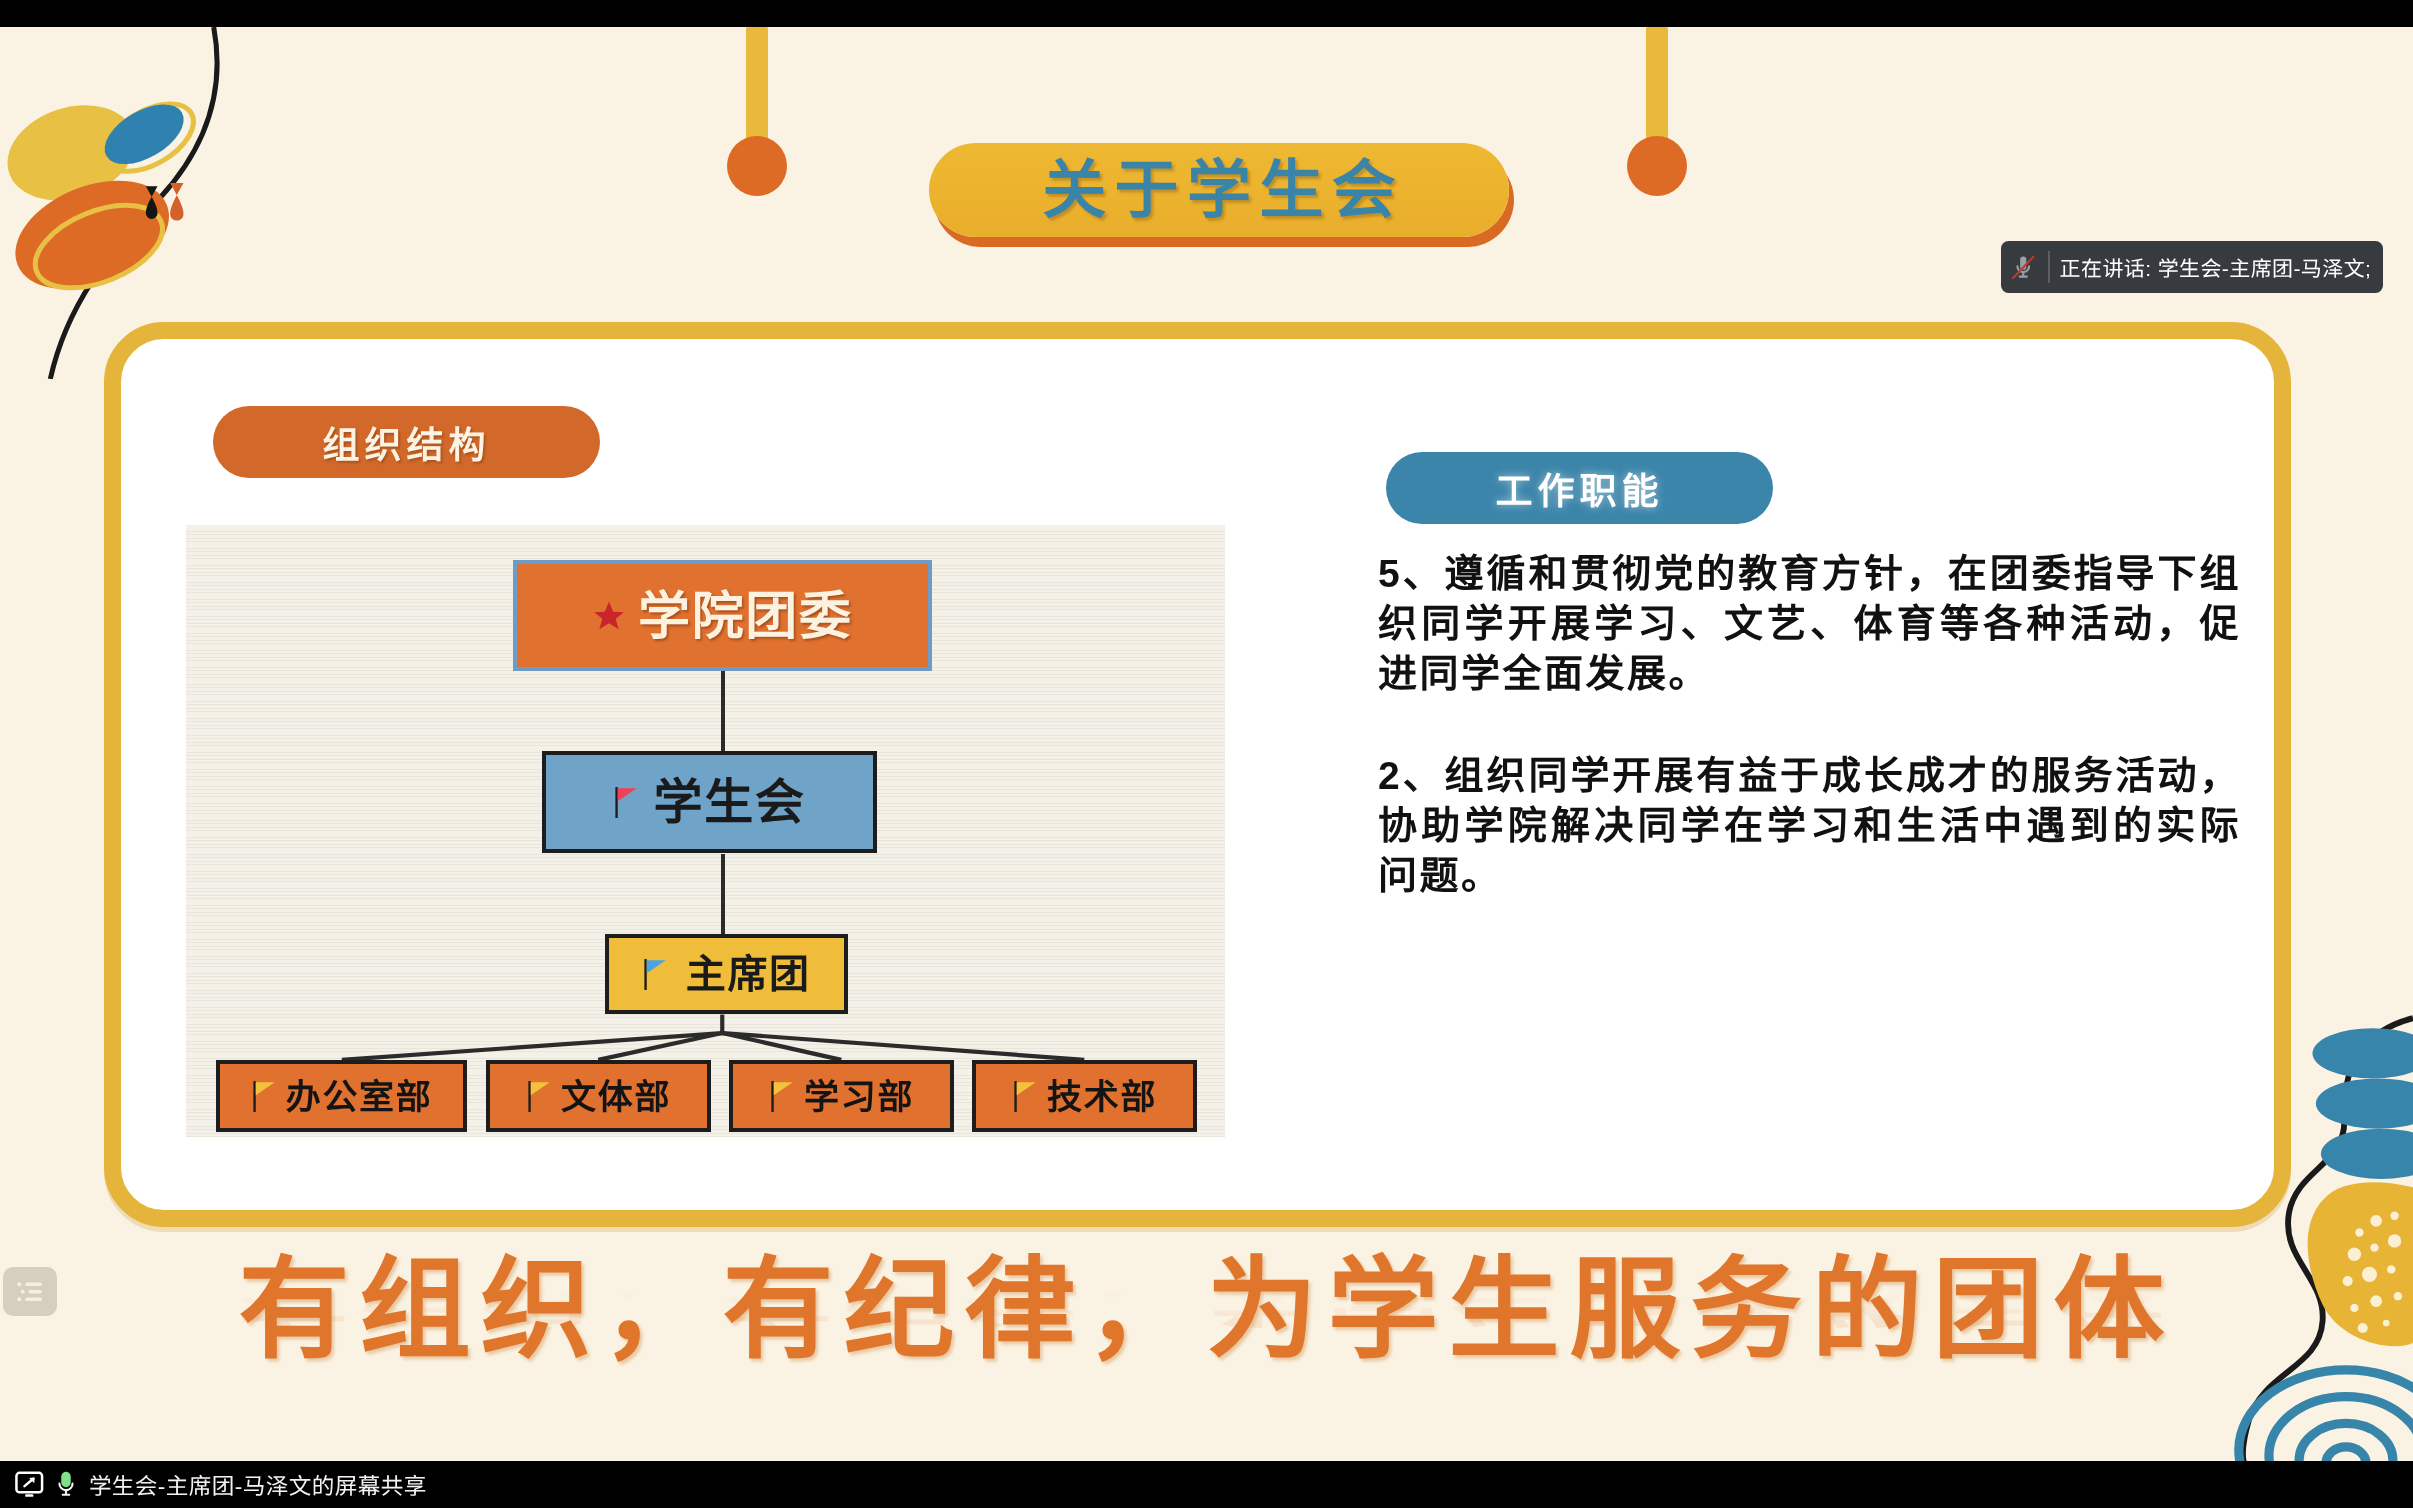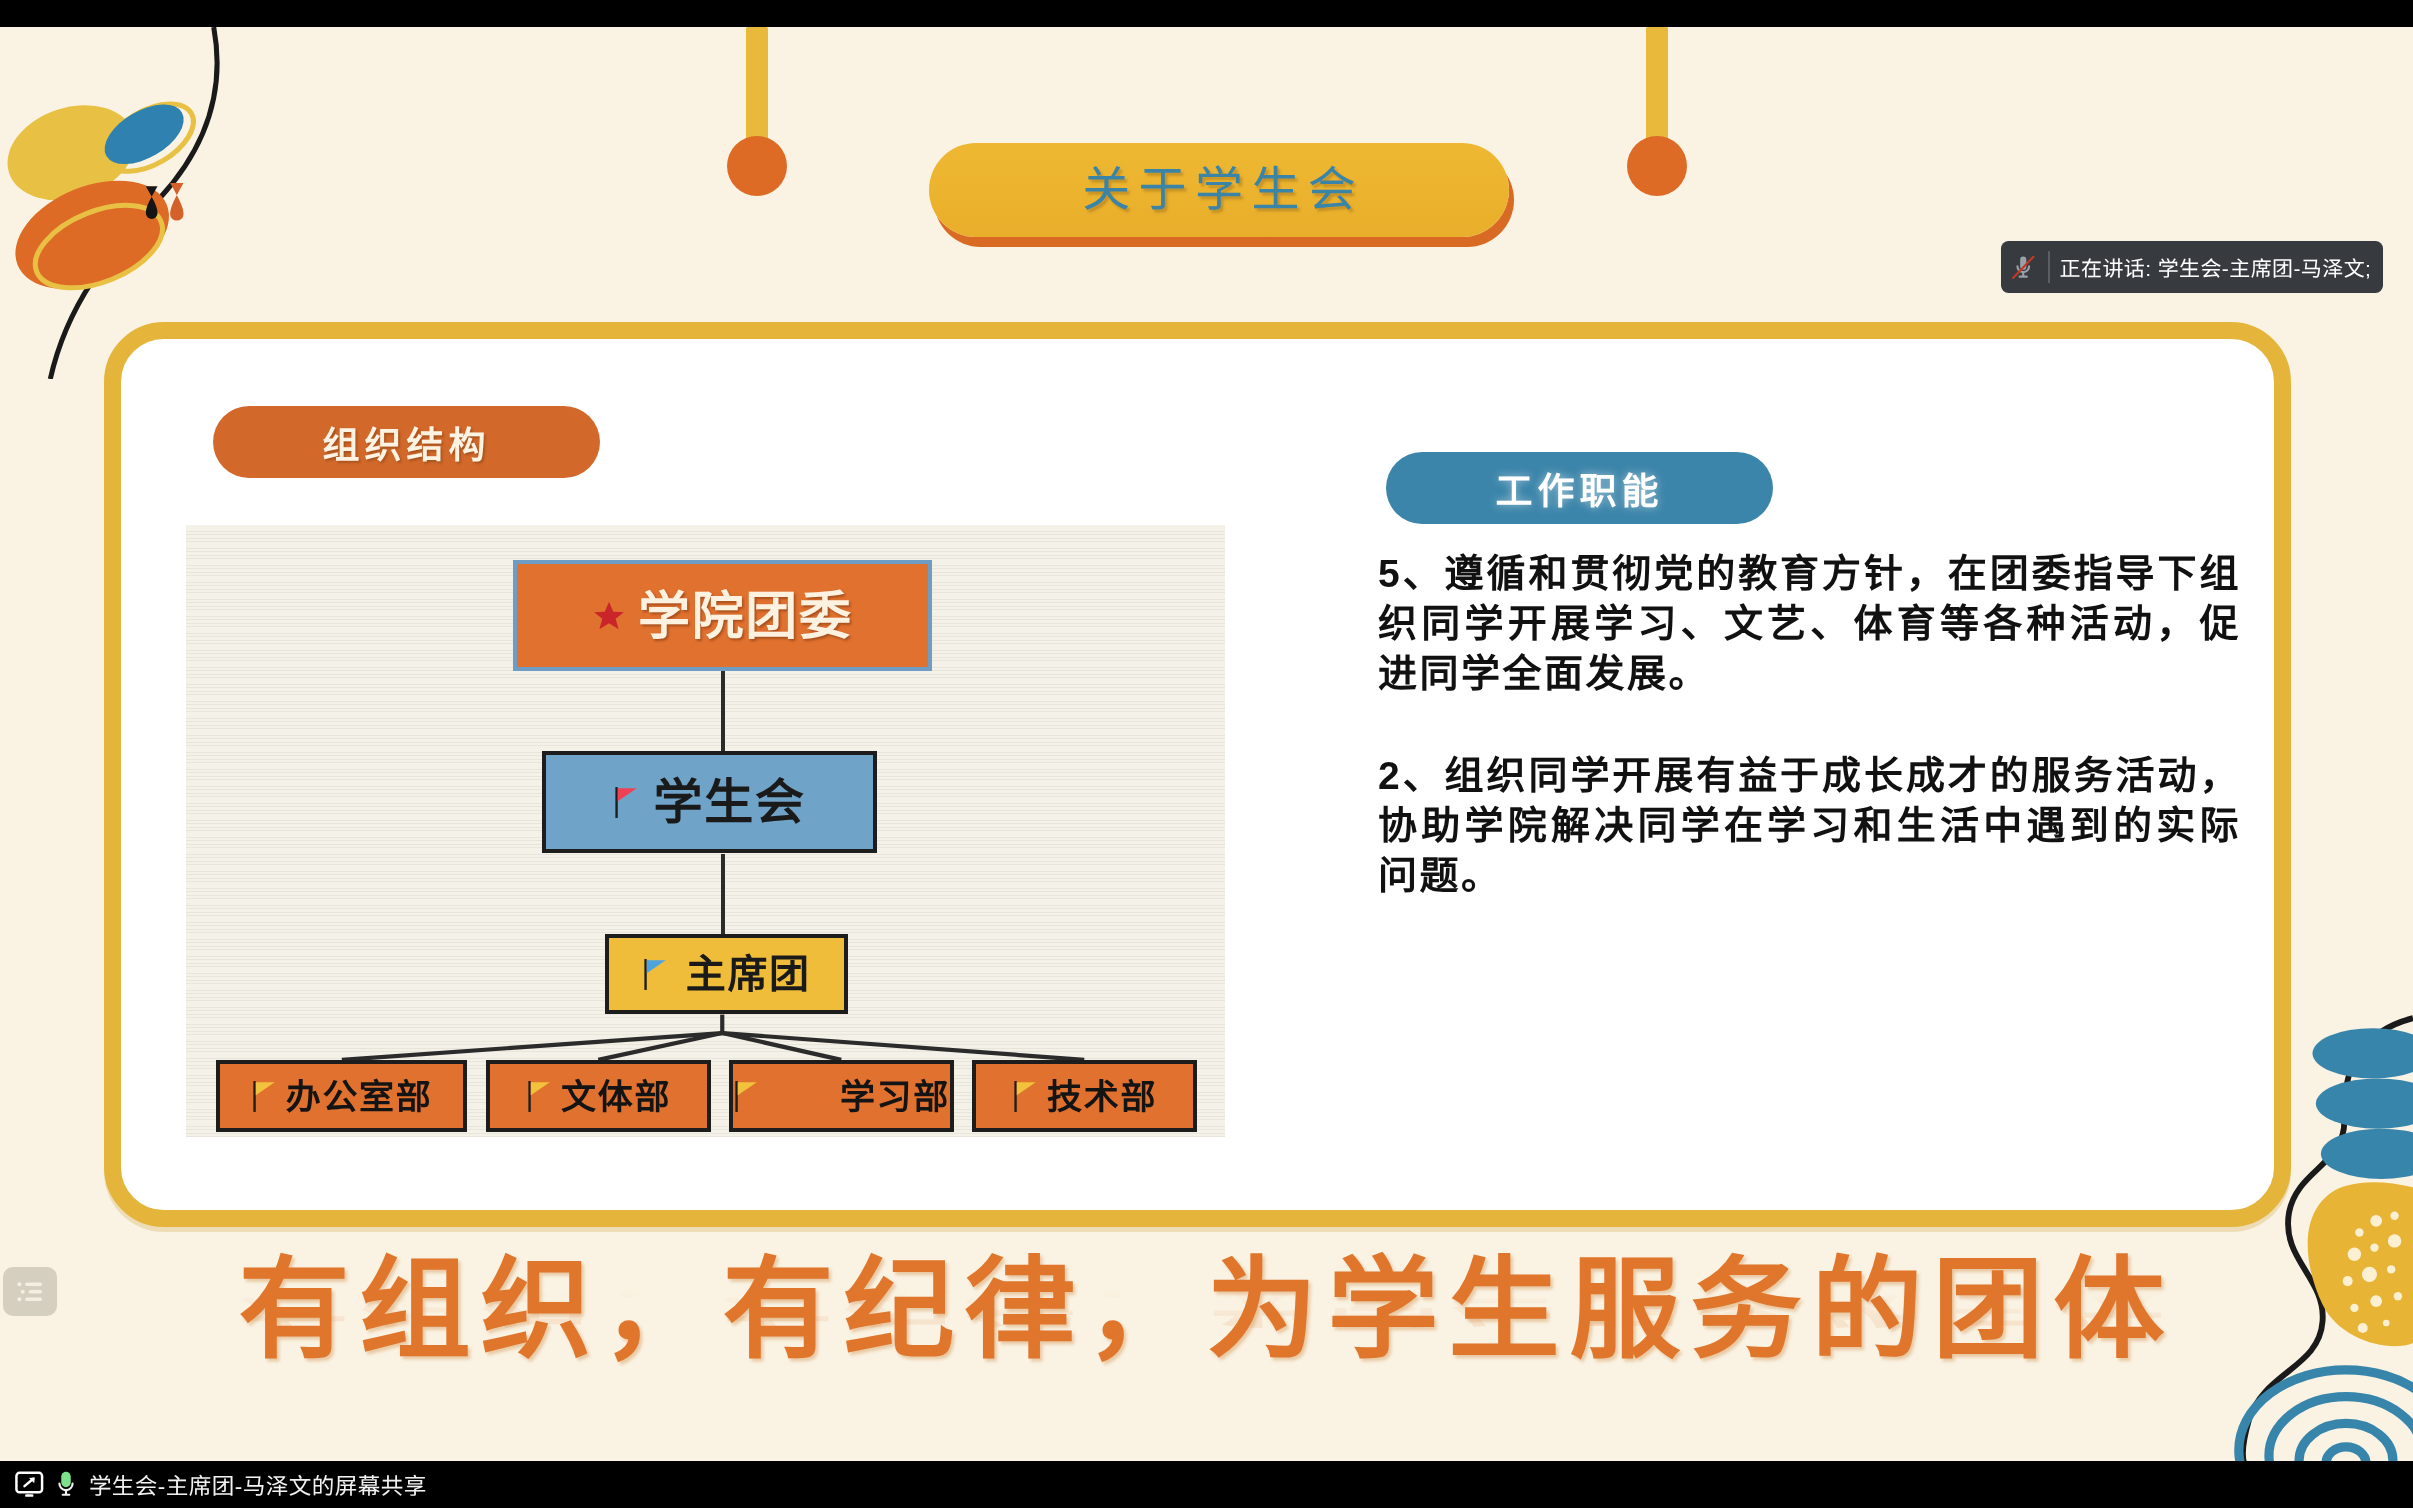--- a/index.html
+++ b/index.html
@@ -57,22 +57,22 @@
     width: 580px;
     height: 94px;
     background: linear-gradient(180deg,#eeb832 0%, #e9ae2b 100%);
     border-radius: 49px;
     box-shadow: 5px 10px 0 0 #d86a23;
     display: flex;
     align-items: center;
     justify-content: center;
   }
   #title-pill .txt {
-    font-size: 48px;
-    font-weight: 400;
+    font-size: 64px;
+    font-weight: 700;
     letter-spacing: 8.4px;
     color: #3a84a8;
     text-shadow: 2.5px 2.5px 2.5px rgba(120,80,20,0.35);
     line-height: 1;
     padding-left: 8.4px;
   }
 
   
   #card {
     position: absolute;
@@ -168,21 +168,21 @@
   .node-dept {
     top: 535px; height: 72px;
     background: #e1712f;
     border: 4.2px solid #1d1d1d;
     font-size: 35px;
     gap: 6.7px;
     color: #141414;
   }
   #dept-0 { left: 30px;  width: 251px; }
   #dept-1 { left: 300px; width: 225px; }
-  #dept-2 { left: 543px; width: 225px; justify-content: space-between; }
+  #dept-2 { left: 543px; width: 225px; }
   #dept-3 { left: 786px; width: 225px; }
 
   
   .star-icon { width: 34px; height: 34px; display: inline-block; }
   .flag-icon { width: 28.5px; height: 37px; display: inline-block; }
 
   
   .conn-v {
     position: absolute;
     width: 4.2px;

